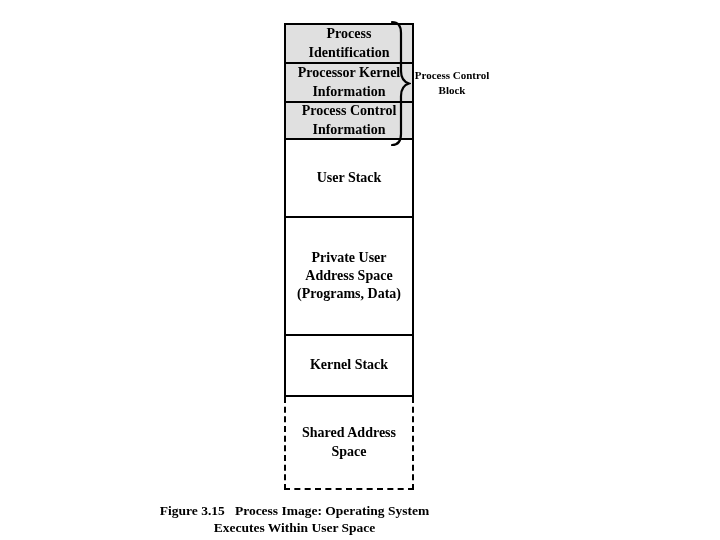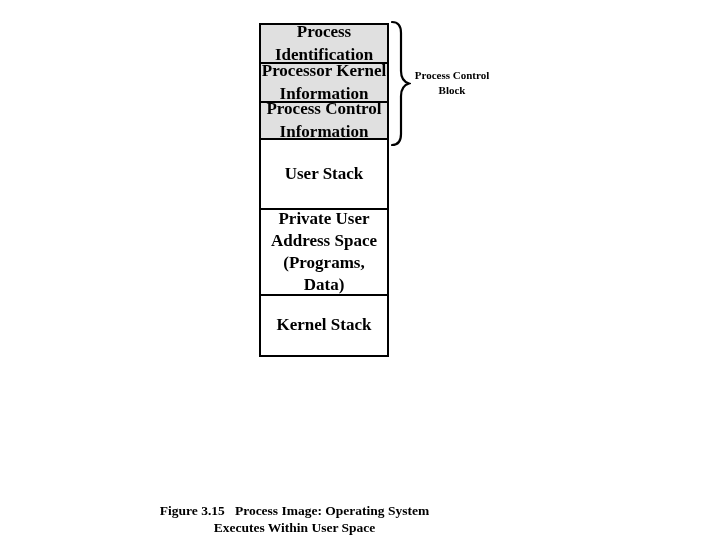--- a/index.html
+++ b/index.html
@@ -24,25 +24,26 @@
   .box {
     box-sizing: border-box;
     width: 130px;
     border: 2px solid #000000;
     background: #ffffff;
     display: flex;
     align-items: center;
     justify-content: center;
     text-align: center;
     font-weight: bold;
-    font-size: 17px;
+    font-size: 14px;
     line-height: 1.3;
     color: #000000;
     white-space: pre-line;
     margin-top: -2px;
+    margin-left: 25px;
   }
   .box:first-child { margin-top: 0; }
   .box.shaded { background: #e0e0e0; }
   .box.dashed {
     border-style: dashed;
     border-top: none;
     margin-top: 0;
   }
   #brace {
     position: absolute;
@@ -81,25 +82,27 @@
 
 <div id="canvas">
 
   <div id="stack">
     <div class="box shaded" style="height:41px">Process
 Identification</div>
     <div class="box shaded" style="height:41px">Processor Kernel
 Information</div>
     <div class="box shaded" style="height:39px">Process Control
 Information</div>
-    <div class="box" style="height:72px">User Stack</div>
-    <div class="box" style="height:88px">Private User
+    <div class="box" style="height:80px">User Stack</div>
+    <div class="box" style="height:120px">Private User
 Address Space
 (Programs, Data)</div>
     <div class="box" style="height:63px">Kernel Stack</div>
+    <div class="box dashed" style="height:93px">Shared Address
+Space</div>
   </div>
 
   <svg id="brace" viewBox="0 0 20 127" aria-hidden="true">
     <path d="M 1,2 Q 10,2 10,13 L 10,51 Q 10,61 18,63.5 Q 10,66 10,76 L 10,114 Q 10,125 1,125" fill="none" stroke="#000000" stroke-width="2.2" stroke-linecap="round"></path>
   </svg>
 
   <div id="brace-label">Process Control
 Block</div>
 
   <div id="caption">Figure 3.15&nbsp;&nbsp;&nbsp;Process Image: Operating System

